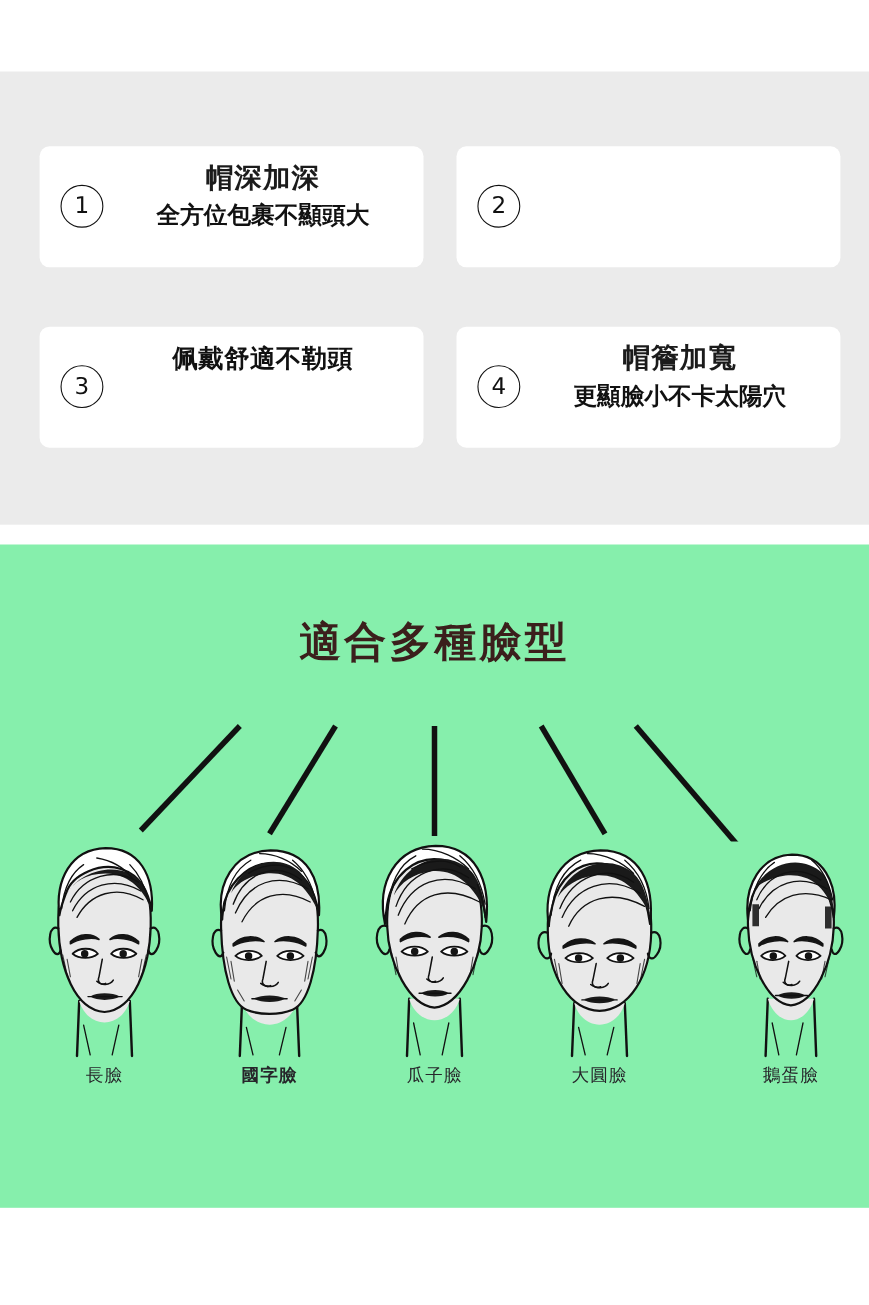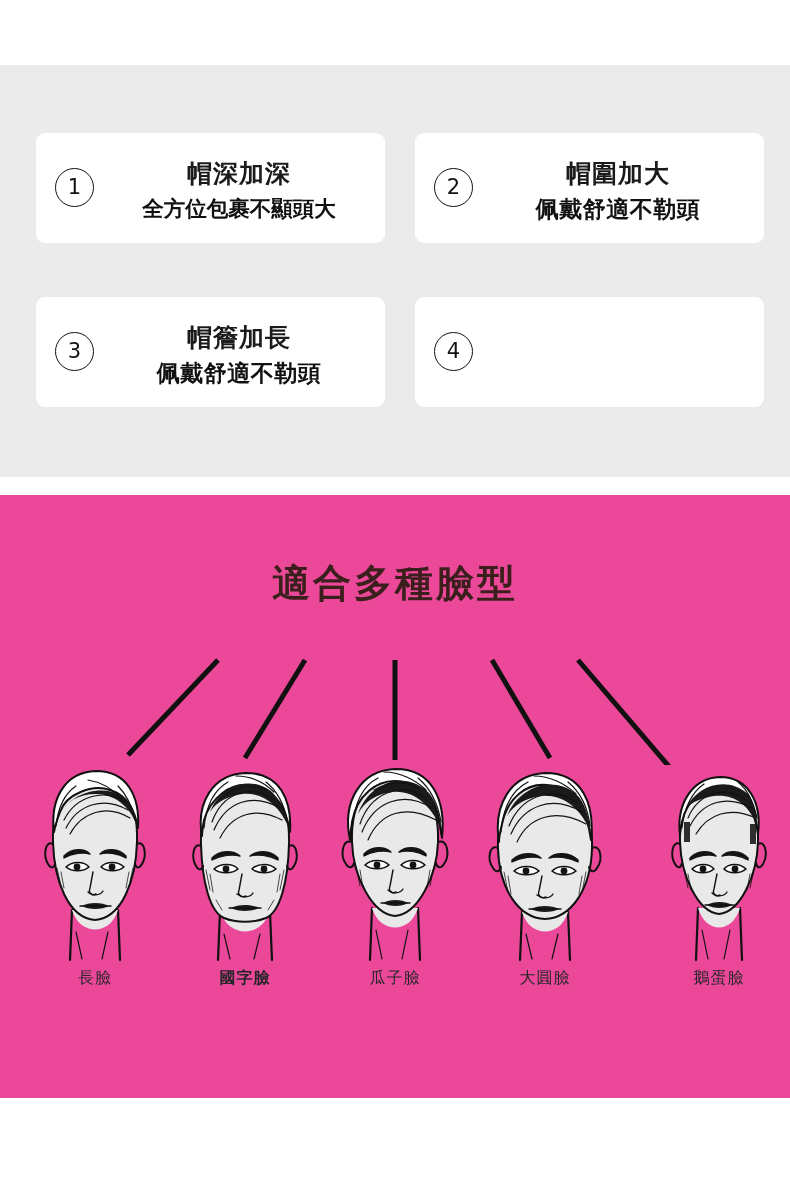--- a/index.html
+++ b/index.html
@@ -64,42 +64,41 @@
     width: 278px;
     text-align: center;
   }
   .card-title {
     font-size: 25px;
     font-weight: bold;
     color: #1b1b1b;
     letter-spacing: 1px;
     line-height: 1.35;
     white-space: nowrap;
-    margin-top: 12px;
   }
   .card-sub {
     font-size: 23px;
     font-weight: bold;
     color: #111111;
     letter-spacing: 0.5px;
     line-height: 1.45;
     margin-top: 2px;
     white-space: nowrap;
   }
   
   .card-sub.long { font-size: 21.5px; letter-spacing: 0px; text-align: center; }
 
   
   #faces-section {
     position: absolute;
     left: 0;
     top: 495px;
     width: 790px;
     height: 603px;
-    background: #ec4899;
+    background: #86efac;
   }
 
   #faces-heading {
     position: absolute;
     left: 0;
     top: 63px;
     width: 790px;
     text-align: center;
     font-size: 38px;
     font-weight: bold;
@@ -151,36 +150,35 @@
   <div class="feature-card c1">
     <div class="num-circle">1</div>
     <div class="card-text">
       <div class="card-title">帽深加深</div>
       <div class="card-sub long">全方位包裹不顯頭大</div>
     </div>
   </div>
 
   <div class="feature-card c2">
     <div class="num-circle">2</div>
-    <div class="card-text">
-      <div class="card-title">帽圍加大</div>
-      <div class="card-sub">佩戴舒適不勒頭</div>
-    </div>
   </div>
 
   <div class="feature-card c3">
     <div class="num-circle">3</div>
     <div class="card-text">
-      <div class="card-title">帽簷加長</div>
       <div class="card-sub">佩戴舒適不勒頭</div>
     </div>
   </div>
 
   <div class="feature-card c4">
     <div class="num-circle">4</div>
+    <div class="card-text">
+      <div class="card-title">帽簷加寬</div>
+      <div class="card-sub long">更顯臉小不卡太陽穴</div>
+    </div>
   </div>
 
 </div>
 
 <div id="faces-section">
 
   <div id="faces-heading">適合多種臉型</div>
 
   <svg id="fan-lines" viewBox="0 0 790 115">
     <g stroke="#111111" stroke-width="5" stroke-linecap="butt" fill="none">

